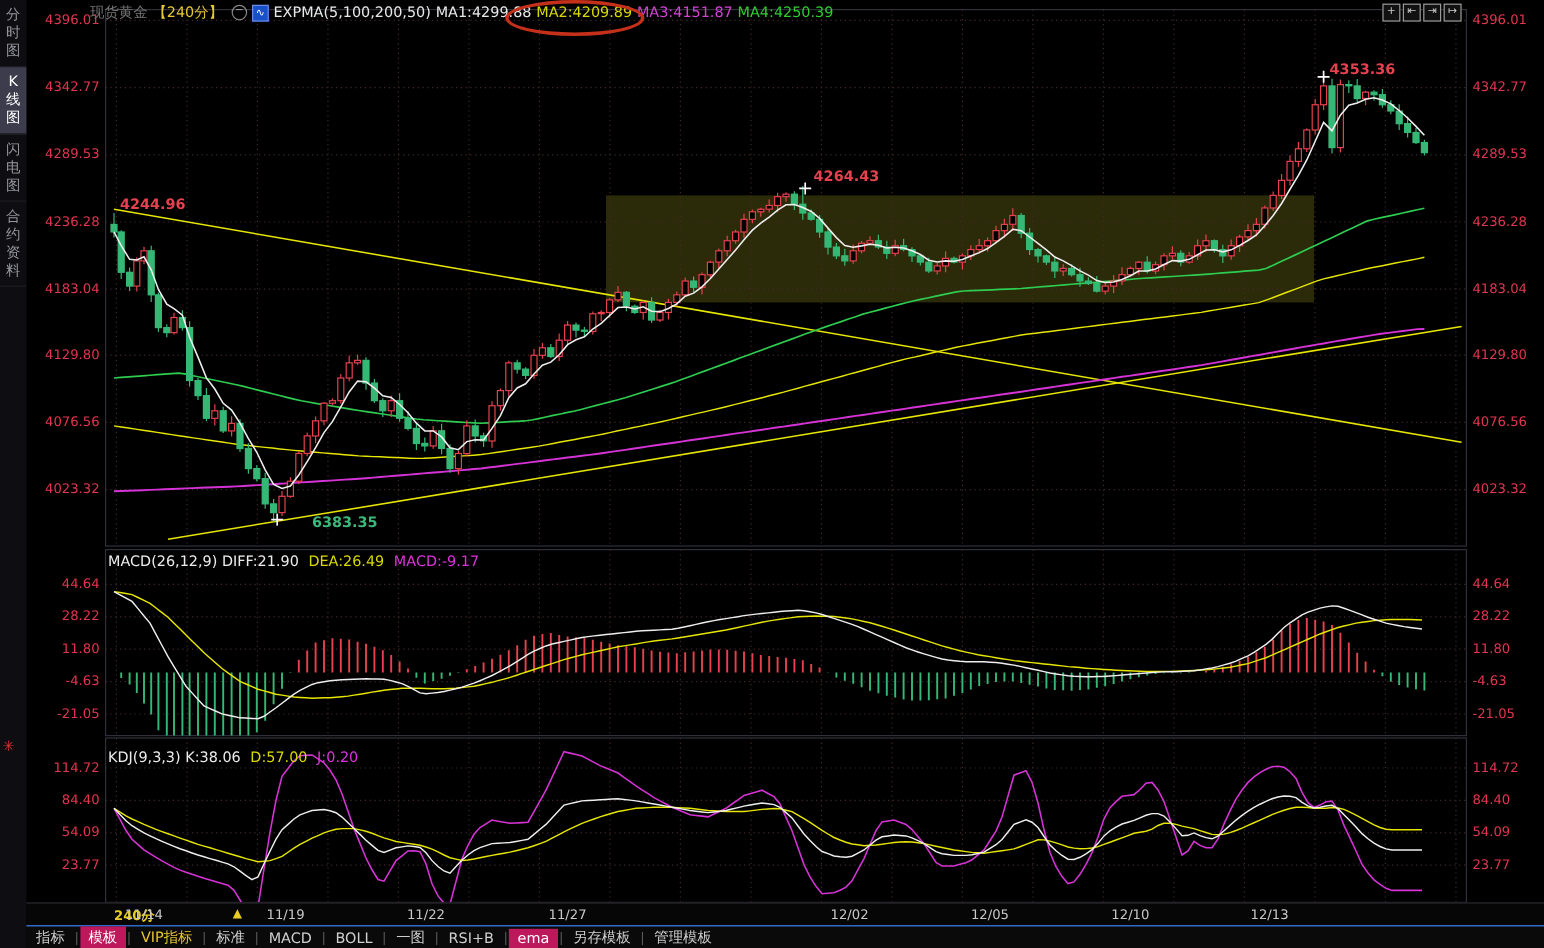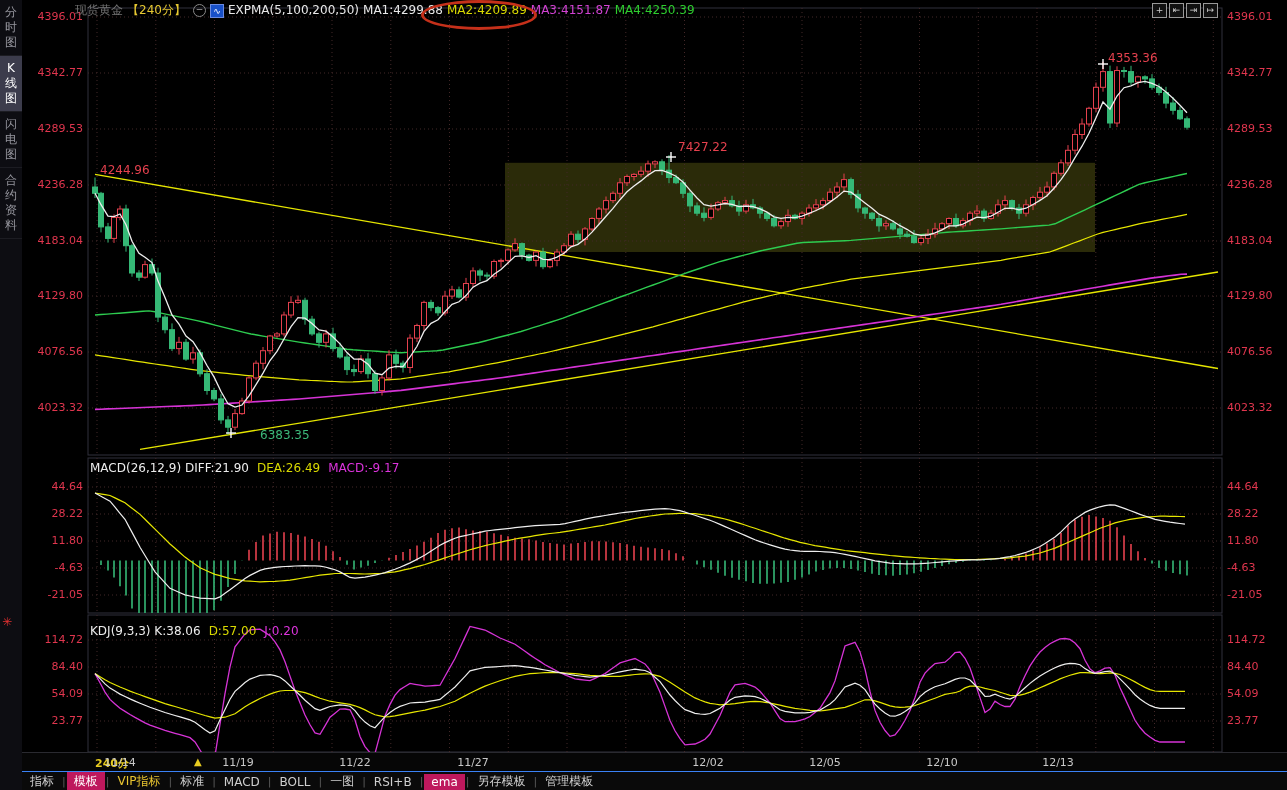--- a/index.html
+++ b/index.html
@@ -3,21 +3,21 @@
 <meta charset="utf-8">
 <style>
   html,body{margin:0;padding:0;background:#000;}
   #app{position:relative;width:1287px;height:790px;background:#000;overflow:hidden;
        font-family:"DejaVu Sans","Liberation Sans",sans-serif;-webkit-font-smoothing:antialiased;}
   #chart-svg{position:absolute;left:0;top:0;z-index:1;}
   #labels{position:absolute;left:0;top:0;width:100%;height:100%;z-index:2;pointer-events:none;}
   .axis-label{position:absolute;font-size:11px;color:#e0364e;width:55px;}
   .axis-left{text-align:right;}
   .axis-right{text-align:left;}
-  .ann{position:absolute;font-size:12px;font-weight:normal;white-space:nowrap;}
+  .ann{position:absolute;font-size:12px;font-weight:bold;white-space:nowrap;}
   
   #sidebar{position:absolute;left:0;top:0;width:22px;height:790px;background:#0d0d12;z-index:3;}
   .side-item{width:22px;text-align:center;color:#96969e;font-size:12px;line-height:15px;
              padding:5px 0;border-bottom:1px solid #1c1c22;cursor:default;}
   .side-item.active{background:#3c3c4c;color:#fff;}
   
   #header{position:absolute;left:75px;top:2px;height:16px;z-index:4;font-size:12px;white-space:nowrap;color:#e8e8e8;}
   #header span{margin-right:4px;}
   .symbol{color:#737373;text-align:right;}
   .period{color:#e6c832;}
@@ -717,21 +717,21 @@
       <div class="axis-label axis-right" style="left: 1227px; top: 588px;">-21.05</div>
       <div class="axis-label axis-left" style="left: 28px; top: 633px;">114.72</div>
       <div class="axis-label axis-right" style="left: 1227px; top: 633px;">114.72</div>
       <div class="axis-label axis-left" style="left: 28px; top: 660px;">84.40</div>
       <div class="axis-label axis-right" style="left: 1227px; top: 660px;">84.40</div>
       <div class="axis-label axis-left" style="left: 28px; top: 687px;">54.09</div>
       <div class="axis-label axis-right" style="left: 1227px; top: 687px;">54.09</div>
       <div class="axis-label axis-left" style="left: 28px; top: 714px;">23.77</div>
       <div class="axis-label axis-right" style="left: 1227px; top: 714px;">23.77</div>
       <div class="ann" style="left: 100px; top: 163px; color: rgb(229, 65, 78);">4244.96</div>
-      <div class="ann" style="left: 678px; top: 140px; color: rgb(229, 65, 78);">7427.22</div>
+      <div class="ann" style="left: 678px; top: 140px; color: rgb(229, 65, 78);">4264.43</div>
       <div class="ann" style="left: 1108px; top: 51px; color: rgb(229, 65, 78);">4353.36</div>
       <div class="ann" style="left: 260px; top: 428px; color: rgb(60, 184, 122);">6383.35</div>
     </div>
 
   <div id="date-row">
     <span id="interval">240分</span>
     <span id="interval-tri">▲</span>
     <span id="date-labels"><span class="date-label" style="left: 78px;">11/14</span><span class="date-label" style="left: 196px;">11/19</span><span class="date-label" style="left: 313px;">11/22</span><span class="date-label" style="left: 431px;">11/27</span><span class="date-label" style="left: 666px;">12/02</span><span class="date-label" style="left: 783px;">12/05</span><span class="date-label" style="left: 900px;">12/10</span><span class="date-label" style="left: 1016px;">12/13</span></span>
   </div>
 

